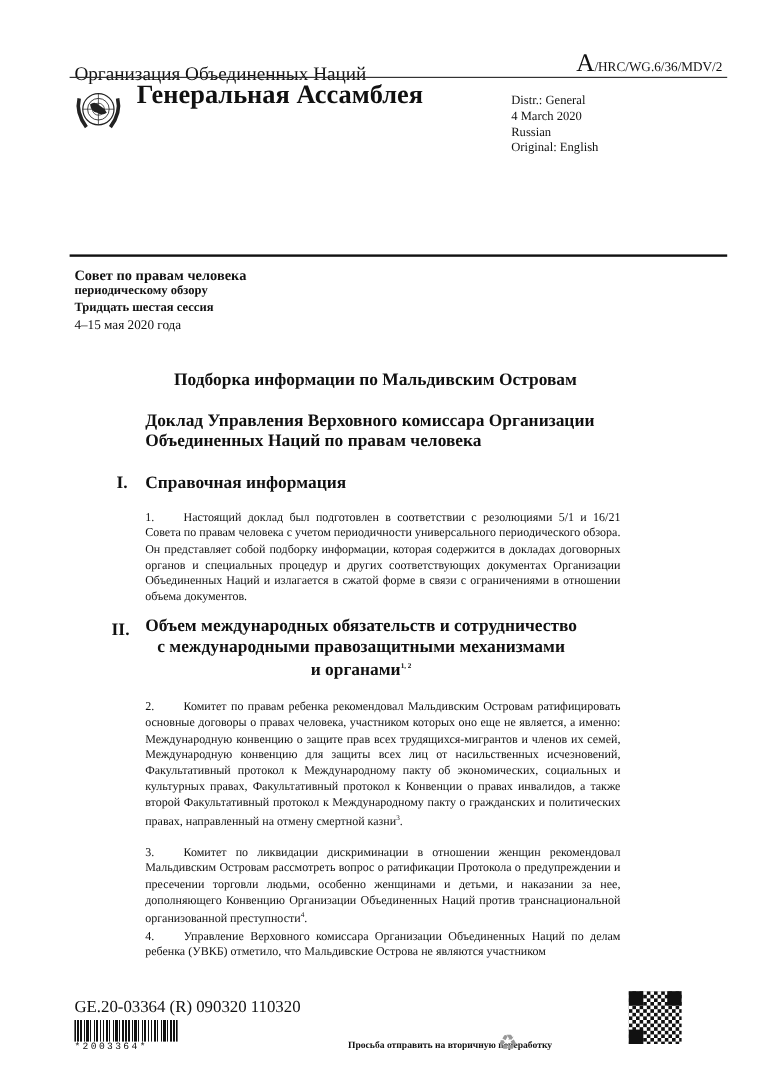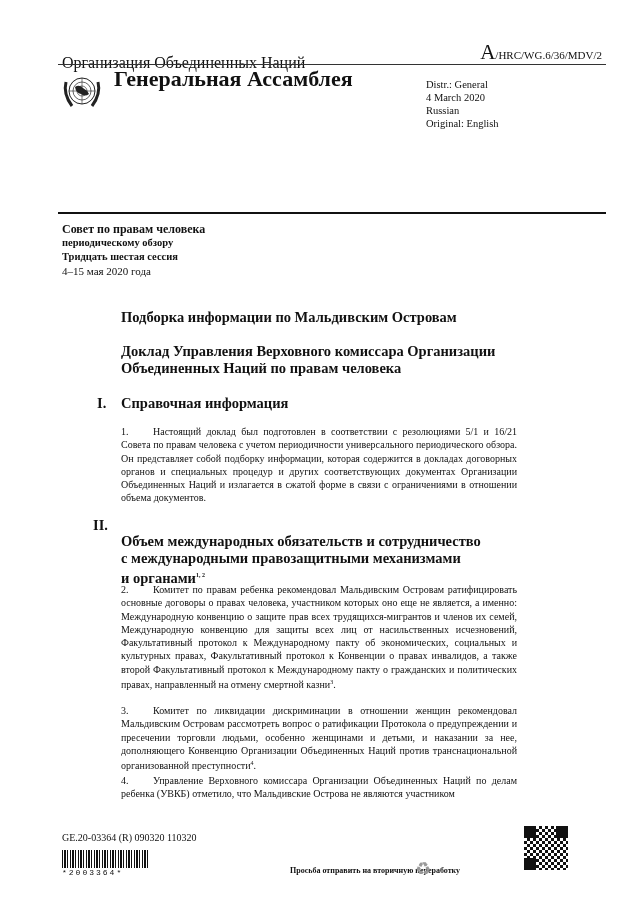--- a/index.html
+++ b/index.html
@@ -14,21 +14,21 @@
   .distr { left:426px; top:78px; font-size:10.5px; line-height:13px; }
   .rule2 { left:58px; top:212px; width:548px; height:2px; background:#111; }
   .session { left:62px; top:222px; font-size:11px; line-height:14px; }
   .session .b1 { font-weight:bold; font-size:12px; }
   .session .b { font-weight:bold; font-size:10.5px; }
   .h { left:121px; font-weight:bold; font-size:14.5px; line-height:17px; }
   .num { left:97px; font-weight:bold; font-size:14.5px; }
   .para { left:121px; width:396px; font-size:10px; line-height:13.3px; text-align:justify; }
   .para .pn { display:inline-block; width:32px; }
   sup { font-size:6px; }
-  .footer-code { left:62px; top:832px; font-size:10px; }
+  .footer-code { left:62px; top:832px; font-size:14px; }
   .barcode { left:62px; top:850px; width:86px; height:18px;
     background:repeating-linear-gradient(90deg,#111 0 1px,#fff 1px 2px,#111 2px 4px,#fff 4px 5px,#111 5px 6px,#fff 6px 8px); }
   .barcode-text { left:62px; top:868px; font-family:"Liberation Mono", monospace; font-size:8px; letter-spacing:2px; }
   .recycle-text { left:290px; top:866px; font-size:8px; font-weight:bold; }
   .recycle-icon { left:415px; top:858px; font-size:18px; color:#999; }
   .qr { left:524px; top:826px; width:44px; height:44px;
     background:
       linear-gradient(#111,#111) 0 0/12px 12px no-repeat,
       linear-gradient(#111,#111) 32px 0/12px 12px no-repeat,
       linear-gradient(#111,#111) 0 32px/12px 12px no-repeat,
@@ -59,33 +59,33 @@
 </div>
 
 <div class="abs rule2"></div>
 <div class="abs session">
   <div class="b1">Совет по правам человека</div>
   <div class="b">периодическому обзору</div>
   <div class="b">Тридцать шестая сессия</div>
   <div>4–15 мая 2020 года</div>
 </div>
 
-<div class="abs h" style="top:309px;">Подборка информации по Мальдивским Островам</div>
+<div class="abs h" style="top:309px;margin-left:24px;">Подборка информации по Мальдивским Островам</div>
 <div class="abs h" style="top:343px;">
   <div>Доклад Управления Верховного комиссара Организации</div>
   <div>Объединенных Наций по правам человека</div>
 </div>
 
 <div class="abs num" style="top:395px;">I.</div>
 <div class="abs h" style="top:395px;">Справочная информация</div>
 
 <div class="abs para" style="top:425px;"><span class="pn">1.</span><span>Настоящий доклад был подготовлен в соответствии с резолюциями 5/1 и 16/21 Совета по правам человека с учетом периодичности универсального периодического обзора. Он представляет собой подборку информации, которая содержится в докладах договорных органов и специальных процедур и других соответствующих документах Организации Объединенных Наций и излагается в сжатой форме в связи с ограничениями в отношении объема документов.</span></div>
 
 <div class="abs num" style="top:517px; left:93px;">II.</div>
-<div class="abs h" style="top:533px;">
+<div class="abs h" style="top:514px;text-align:center;">
   <div>Объем международных обязательств и сотрудничество</div>
   <div>с международными правозащитными механизмами</div>
   <div><span>и органами</span><sup>1, 2</sup></div>
 </div>
 
 <div class="abs para" style="top:583px;"><span class="pn">2.</span><span>Комитет по правам ребенка рекомендовал Мальдивским Островам ратифицировать основные договоры о правах человека, участником которых оно еще не является, а именно: Международную конвенцию о защите прав всех трудящихся-мигрантов и членов их семей, Международную конвенцию для защиты всех лиц от насильственных исчезновений, Факультативный протокол к Международному пакту об экономических, социальных и культурных правах, Факультативный протокол к Конвенции о правах инвалидов, а также второй Факультативный протокол к Международному пакту о гражданских и политических правах, направленный на отмену смертной казни</span><sup>3</sup><span>.</span></div>
 
 <div class="abs para" style="top:704px;"><span class="pn">3.</span><span>Комитет по ликвидации дискриминации в отношении женщин рекомендовал Мальдивским Островам рассмотреть вопрос о ратификации Протокола о предупреждении и пресечении торговли людьми, особенно женщинами и детьми, и наказании за нее, дополняющего Конвенцию Организации Объединенных Наций против транснациональной организованной преступности</span><sup>4</sup><span>.</span></div>
 
 <div class="abs para" style="top:774px;"><span class="pn">4.</span><span>Управление Верховного комиссара Организации Объединенных Наций по делам ребенка (УВКБ) отметило, что Мальдивские Острова не являются участником</span></div>

